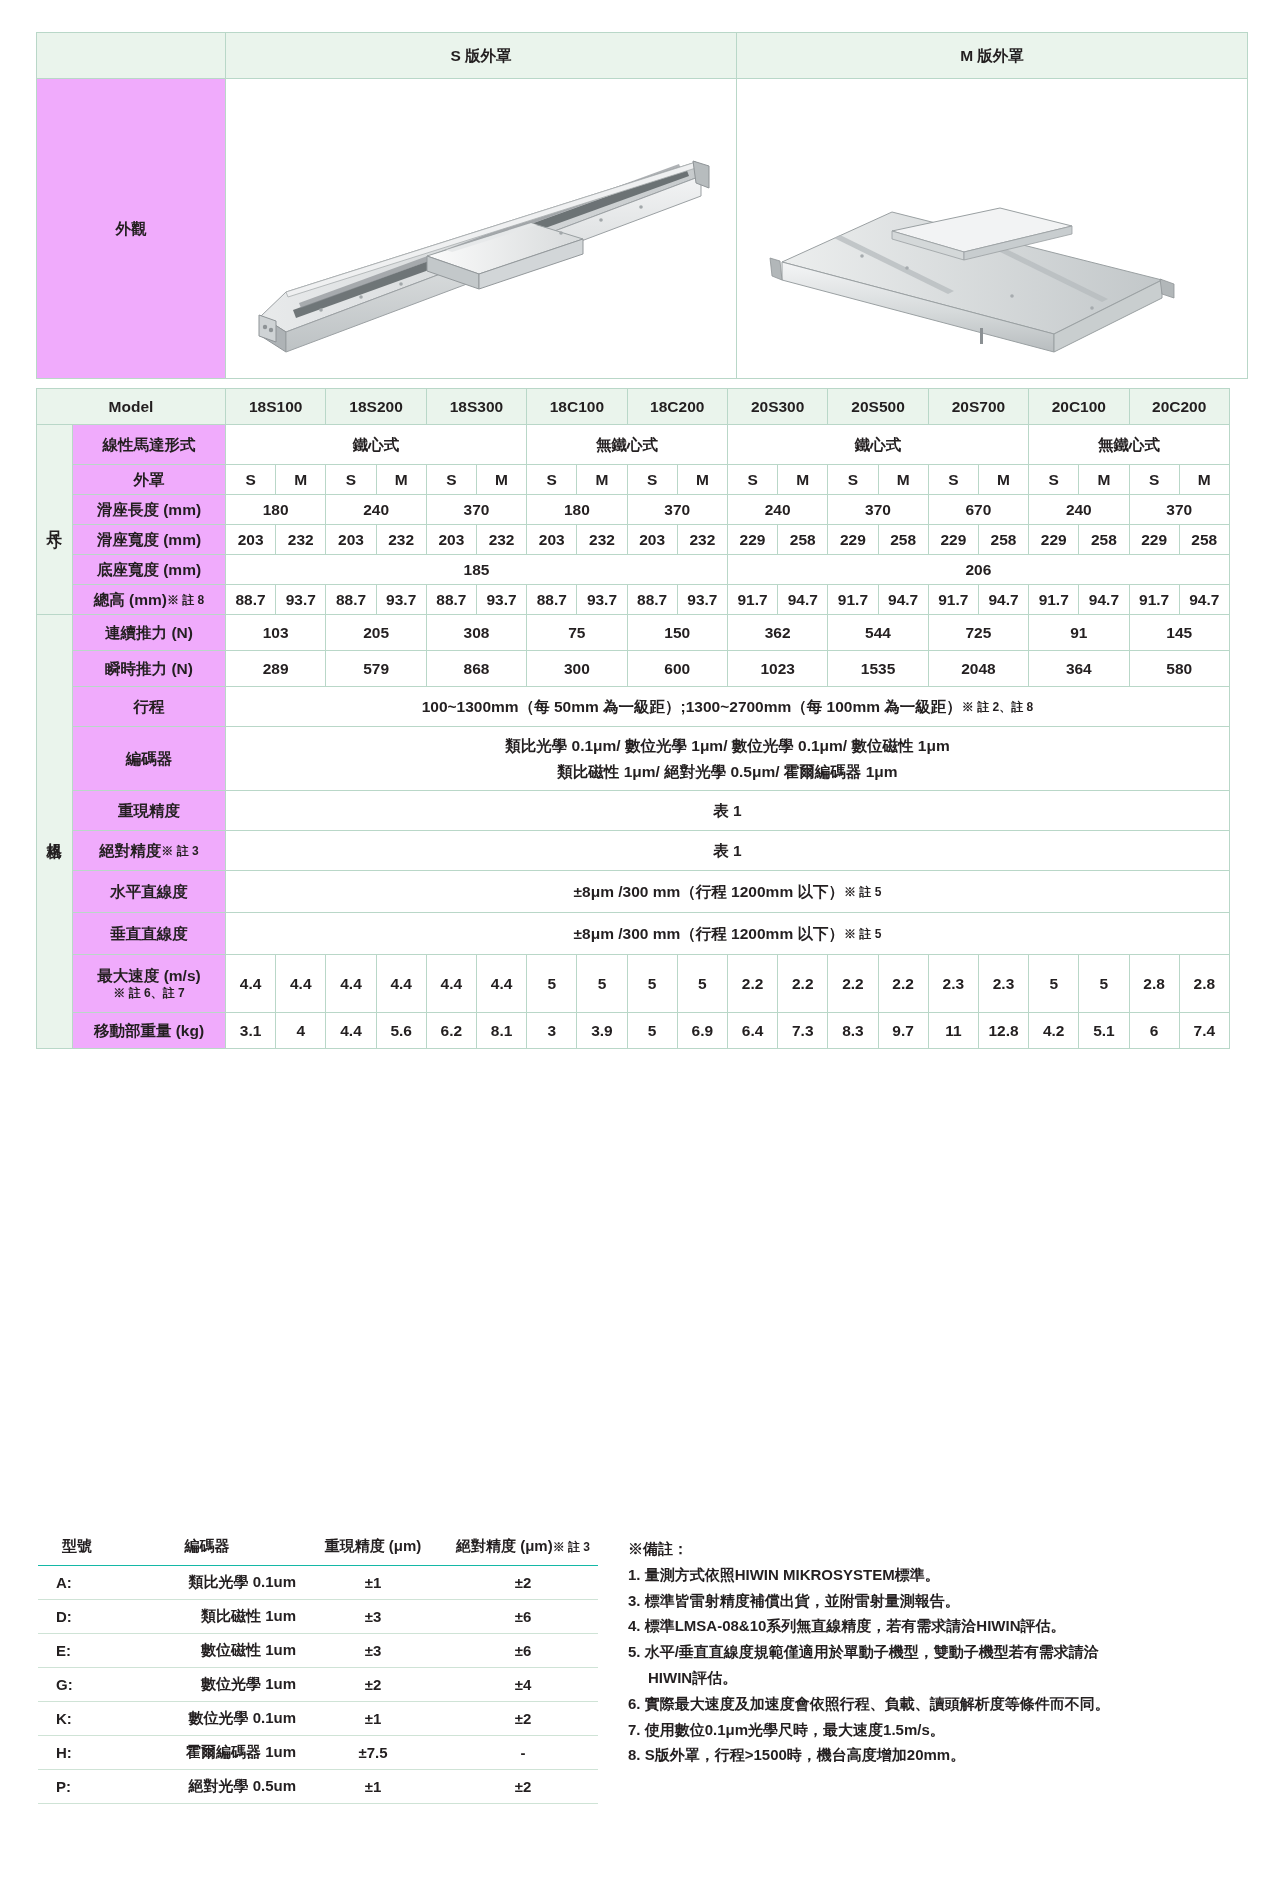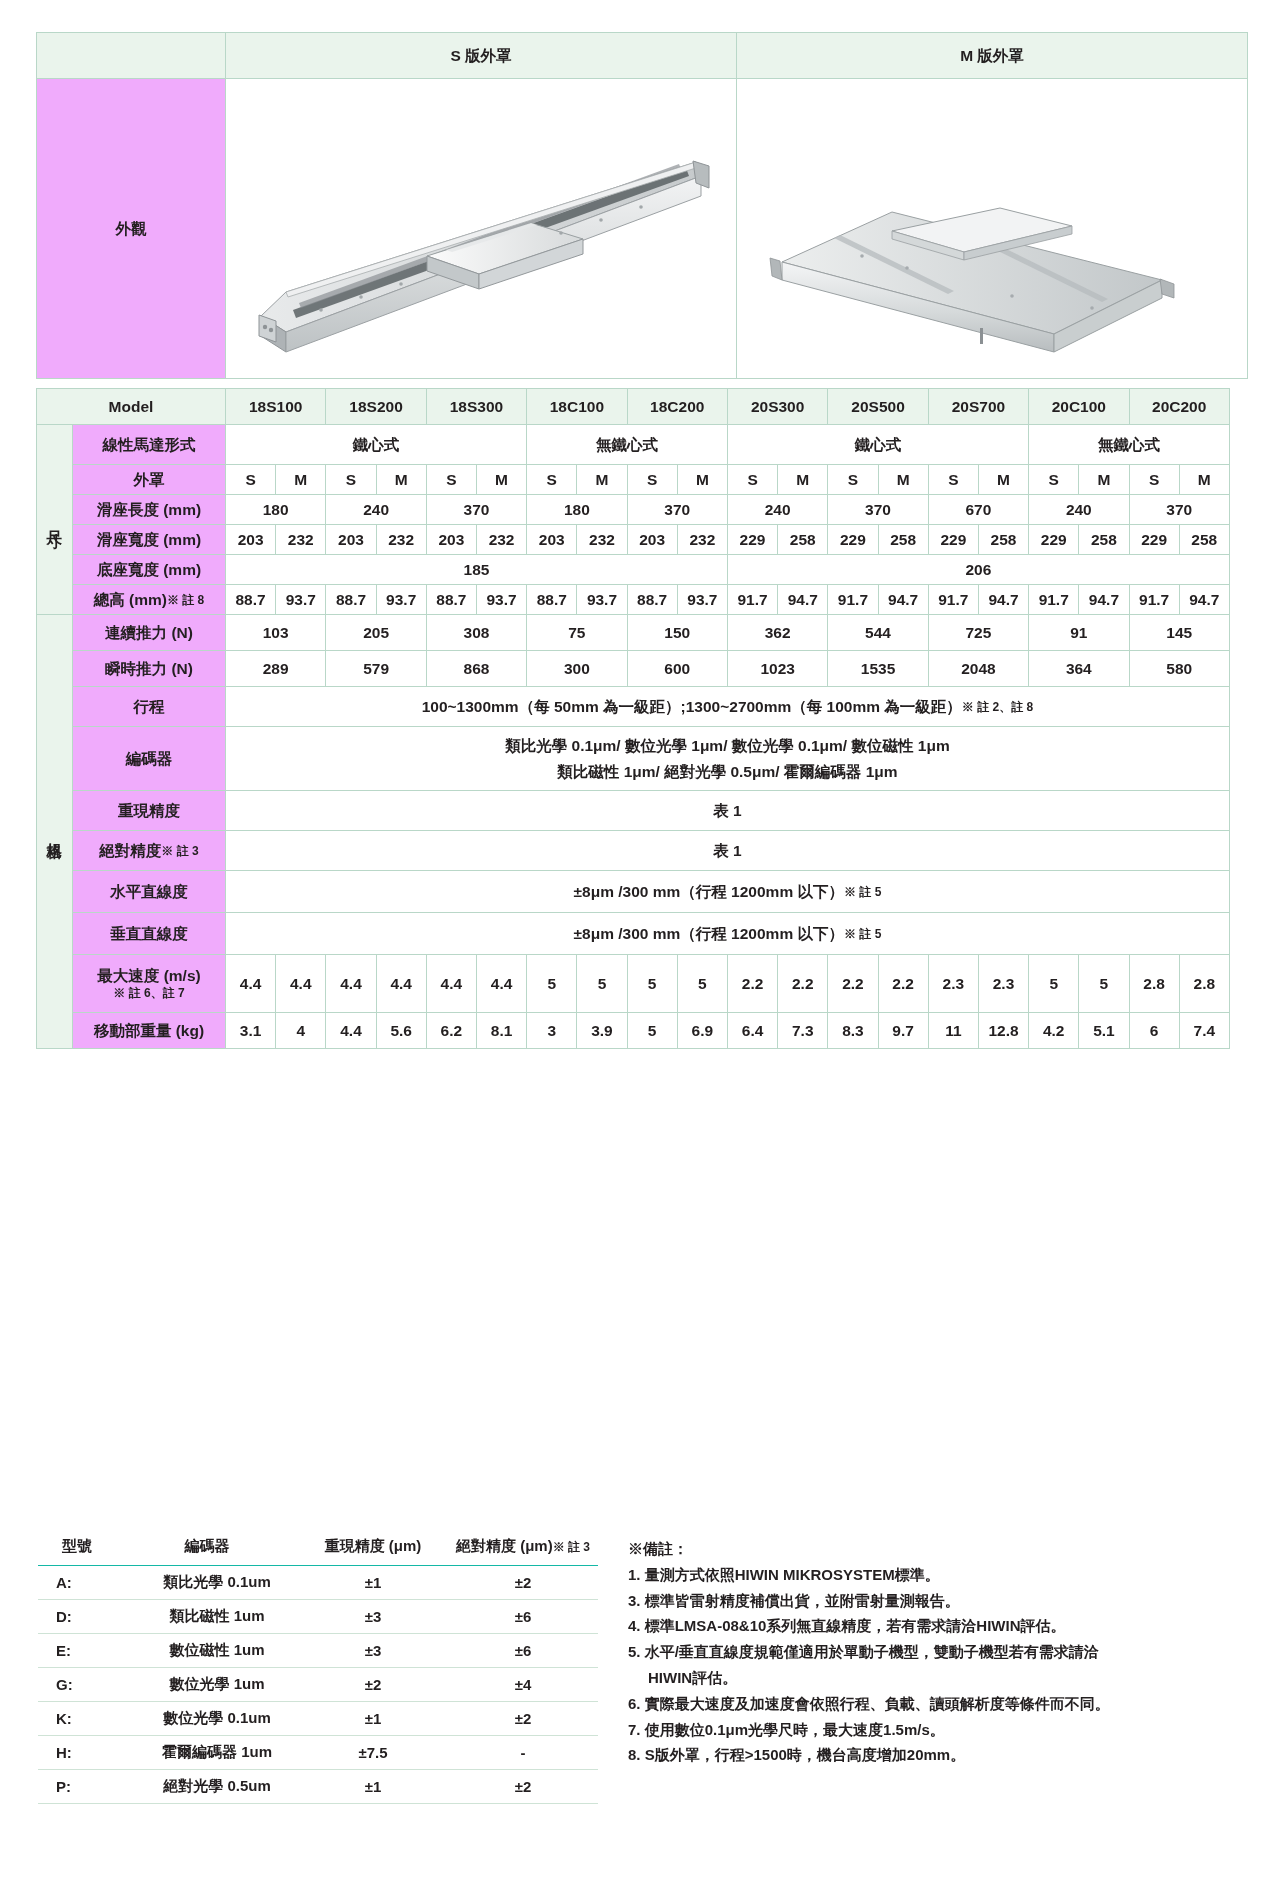--- a/index.html
+++ b/index.html
@@ -56,21 +56,21 @@
   }
   table.enc td, table.enc th {
     font-size:15px;
     padding:7px 2px;
     text-align:center;
     border-bottom:1px solid #cfe3d6;
     font-weight:bold;
   }
   table.enc thead th { border-bottom:1px solid #14b8a6; padding-bottom:9px;}
   table.enc td.code { text-align:left; padding-left:18px; font-weight:bold; }
-  table.enc td.nm { text-align:center; padding-left:22px; font-weight:bold; }
+  table.enc td.nm { text-align:right; padding-left:22px; font-weight:bold; }
 
   
   .remarks {
     position:absolute;
     left:628px; top:1536px;
     width:640px;
     font-size:15px;
     font-weight:bold;
     line-height:1.72;
   }

